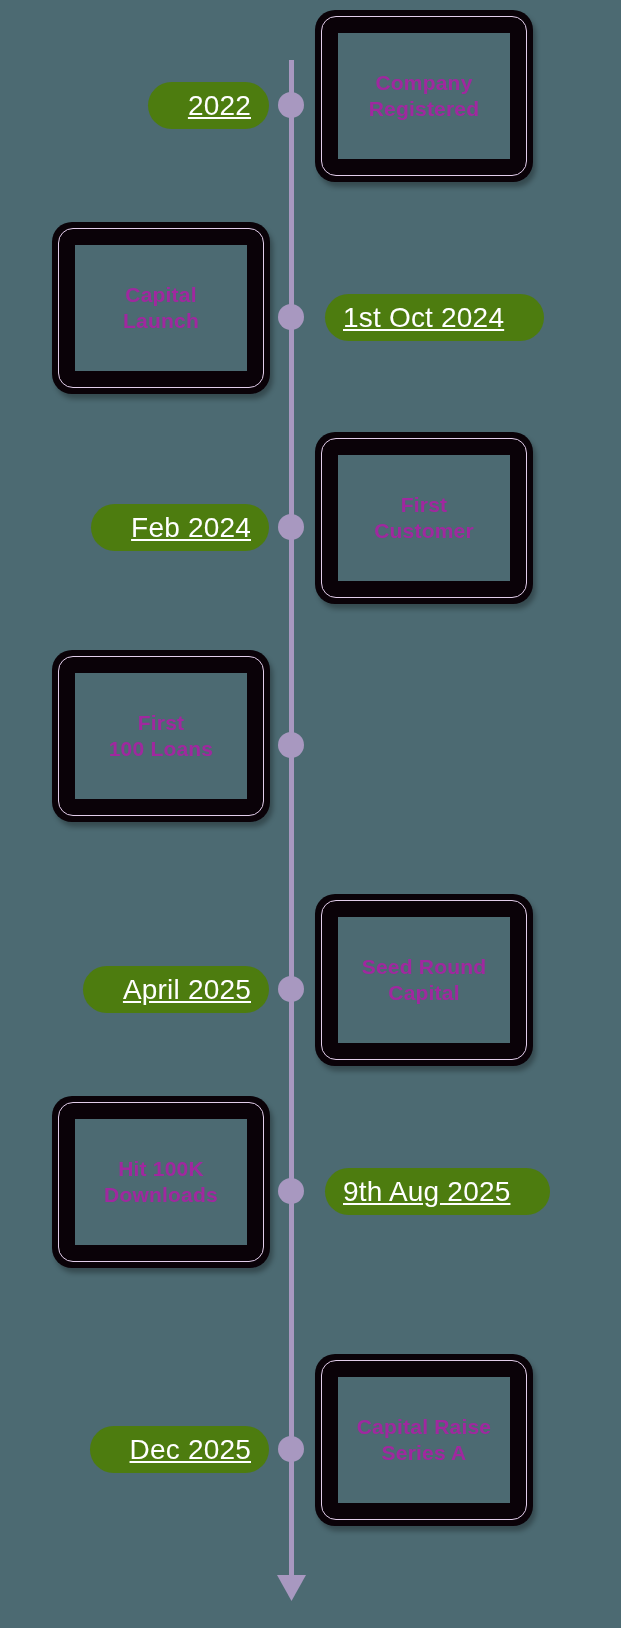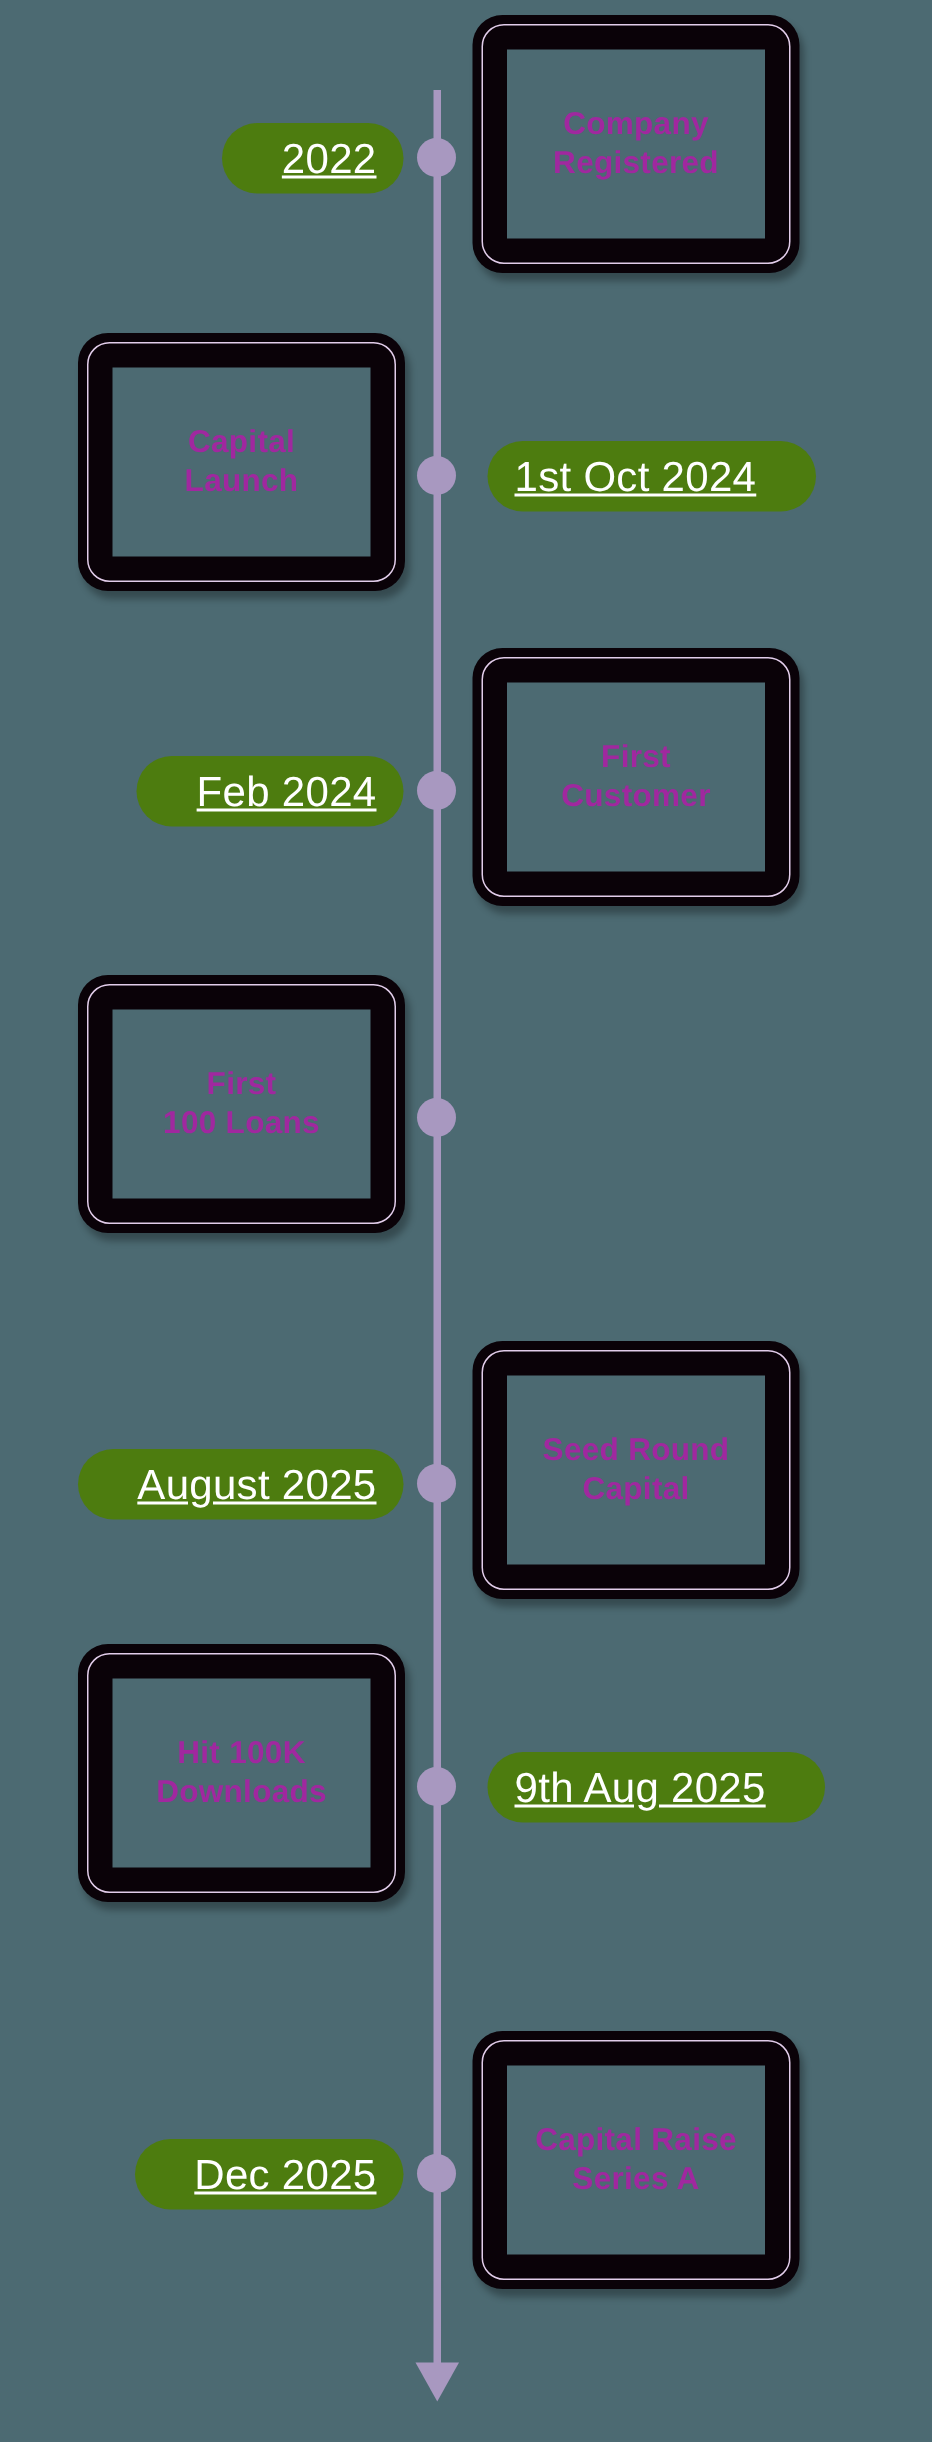--- a/index.html
+++ b/index.html
@@ -199,21 +199,21 @@
   <div class="row card-right pill-left" style="top:894px;">
     <div class="card">
       <div class="card-inner">
         <div class="card-screen">
           <span class="card-label">Seed Round
 Capital</span>
         </div>
       </div>
     </div>
     <div class="node-dot"></div>
-    <div class="date-pill">August 2025</div>
+    <div class="date-pill">April 2025</div>
   </div>
 
   <div class="row card-left pill-right" style="top:1096px;padding-left:44px;">
     <div class="card">
       <div class="card-inner">
         <div class="card-screen">
           <span class="card-label">Hit 100K
 Downloads</span>
         </div>
       </div>

